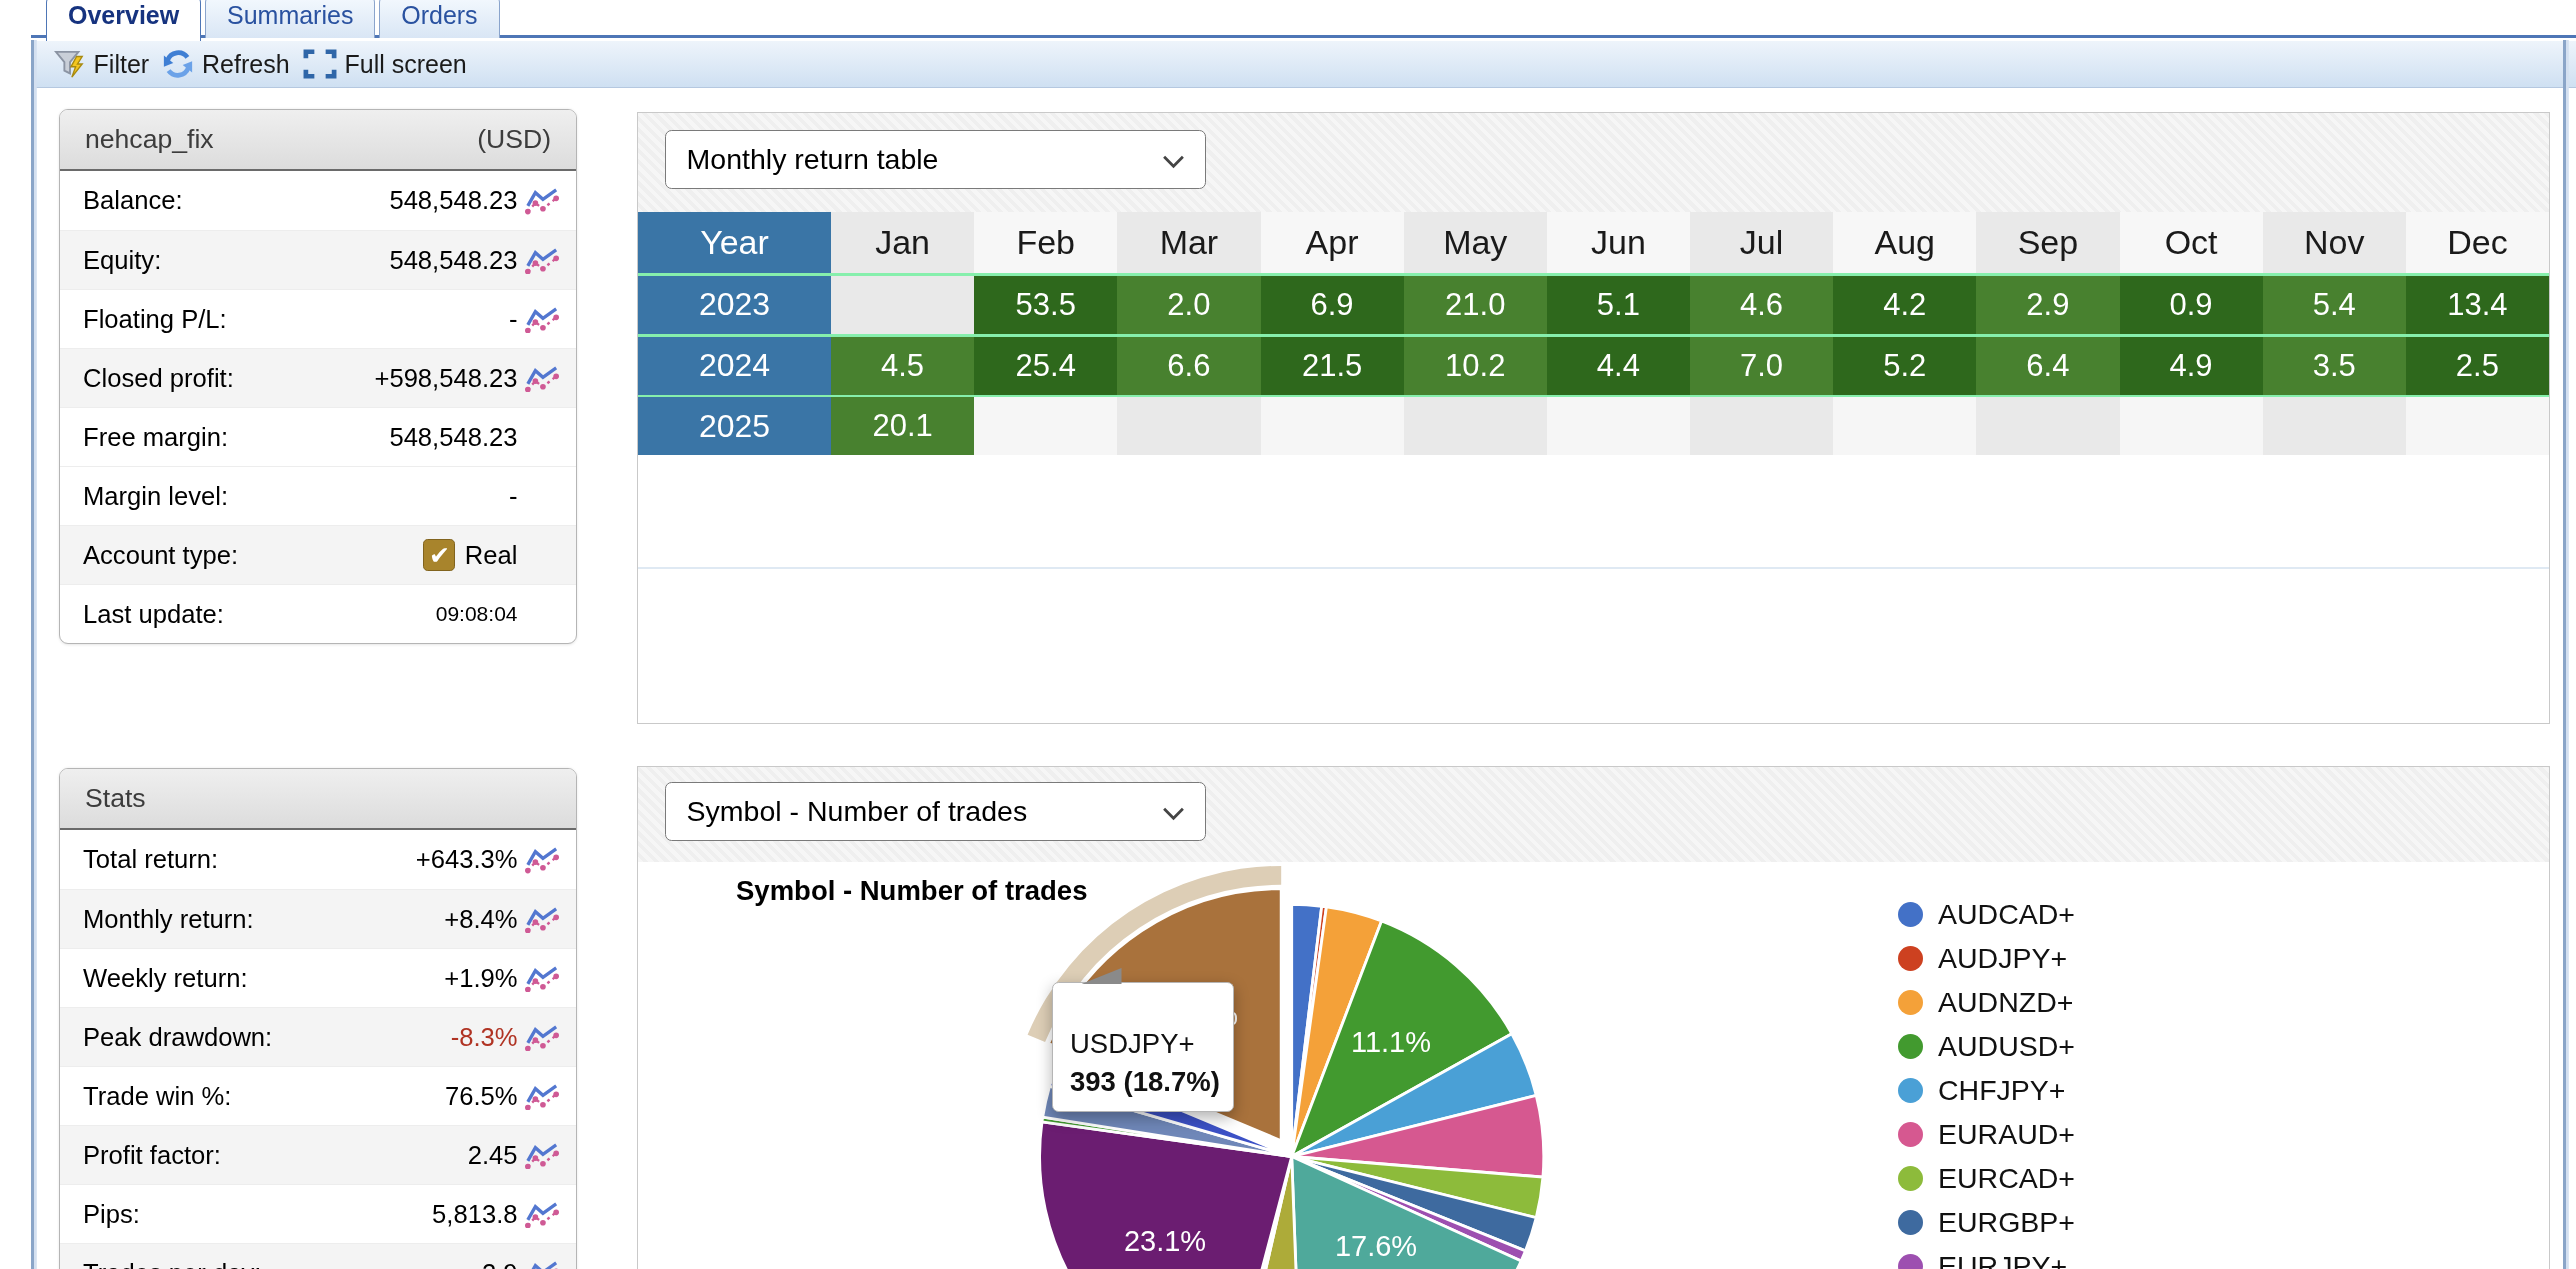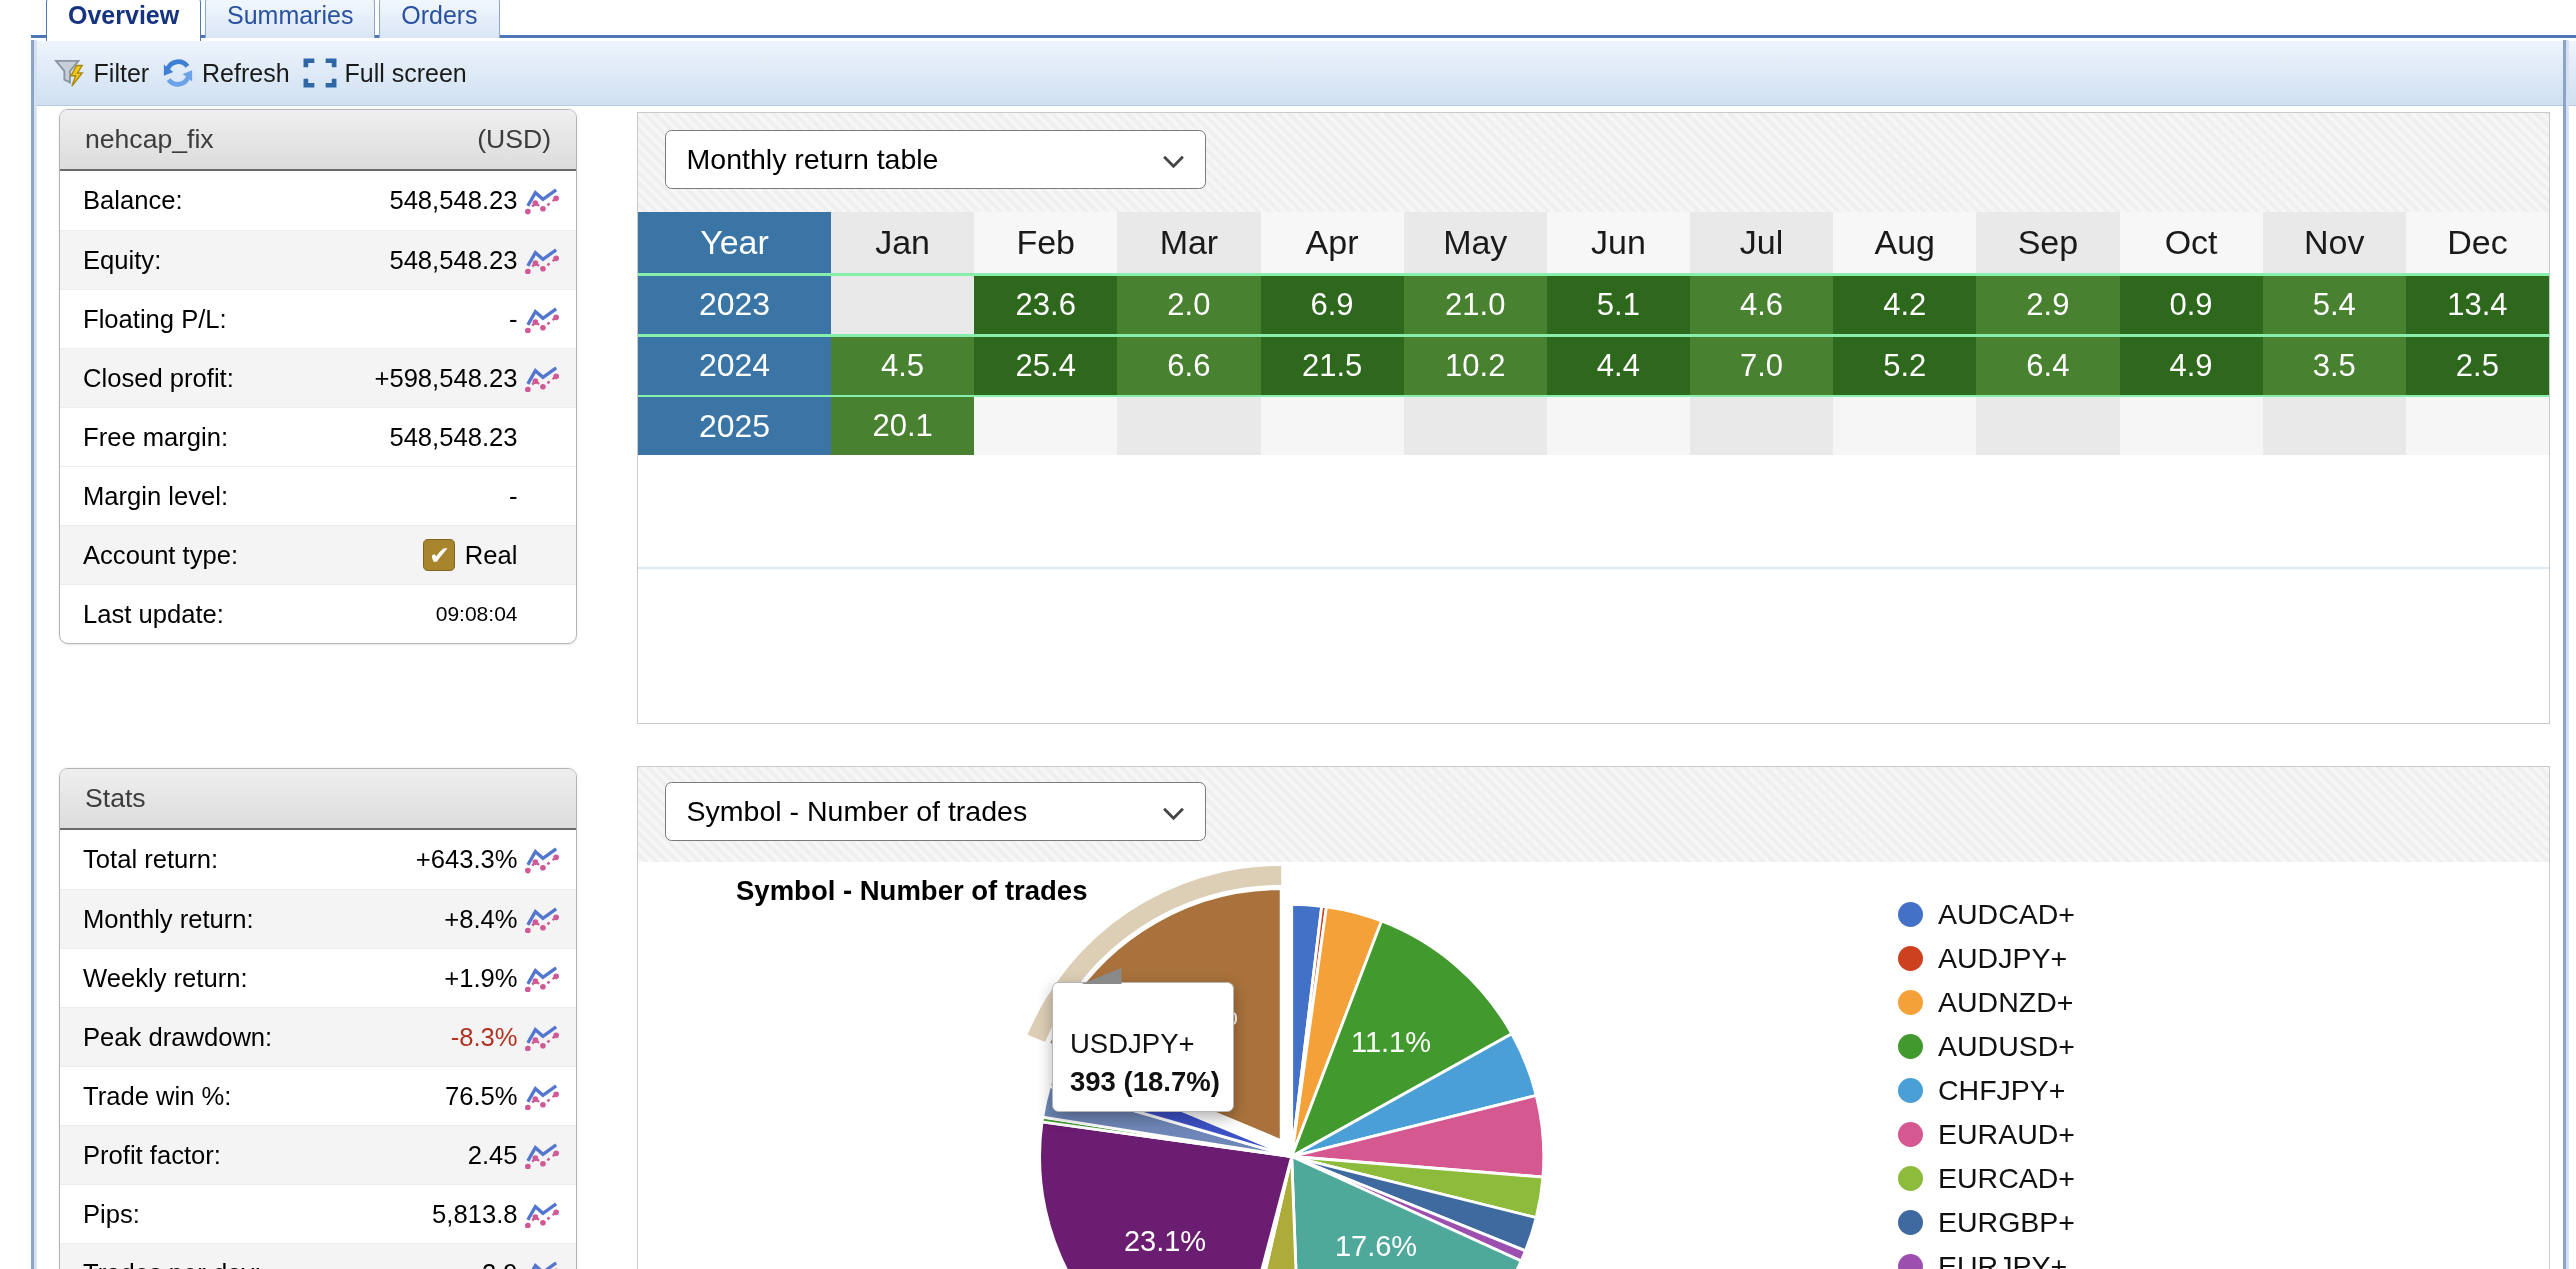--- a/index.html
+++ b/index.html
@@ -10,21 +10,21 @@
   
   .tabbar { position:absolute; left:0; top:0; width:100%; height:38px; }
   .tabbar .underline { position:absolute; left:31px; right:0; bottom:0; height:2.8px; background:#4e76b6; }
   .tabs { position:absolute; left:46px; bottom:0; display:flex; align-items:flex-end; gap:3.8px; }
   .tab { border:0.9px solid #8aa4cc; border-bottom:none; border-radius:7.6px 7.6px 0 0;
     padding:5.7px 21px 7.6px; font-size:25px; color:#2a52a0;
     background:linear-gradient(#f4f9fe,#d9e6f5); cursor:pointer; position:relative; }
   .tab.active { background:#fff; border-color:#4e76b6; color:#16337f; font-weight:bold;
     padding-bottom:10.4px; z-index:2; margin-bottom:-2.8px; }
   
-  .toolbar { position:absolute; left:31px; right:0; top:41px; height:65px;
+  .toolbar { position:absolute; left:31px; right:0; top:41px; height:47px;
     background:linear-gradient(#eef4fb,#cfe0f2); border-bottom:0.9px solid #b5c8e0;
     display:flex; align-items:center; gap:13.3px; padding-left:23px; font-size:25px; color:#1a1a1a; }
   .tool { display:flex; align-items:center; gap:7.6px; cursor:pointer; }
   .tool svg { display:block; }
   
   .card { position:absolute; left:59px; width:518px; background:#fff;
     border:1.9px solid #b5b5b5; border-radius:9px; overflow:hidden;
     box-shadow:0 0.9px 2.8px rgba(0,0,0,.10); }
   .card-head { height:61px; background:linear-gradient(#efefef,#dcdcdc);
     border-bottom:2.8px solid #6a6a6a; display:flex; align-items:center;
@@ -353,21 +353,21 @@
       <div class="mcell head h-even">May</div>
       <div class="mcell head h-odd">Jun</div>
       <div class="mcell head h-even">Jul</div>
       <div class="mcell head h-odd">Aug</div>
       <div class="mcell head h-even">Sep</div>
       <div class="mcell head h-odd">Oct</div>
       <div class="mcell head h-even">Nov</div>
       <div class="mcell head h-odd">Dec</div>
       <div class="mcell year">2023</div>
       <div class="mcell e-even"></div>
-      <div class="mcell g-dark">23.6</div>
+      <div class="mcell g-dark">53.5</div>
       <div class="mcell g-light">2.0</div>
       <div class="mcell g-dark">6.9</div>
       <div class="mcell g-light">21.0</div>
       <div class="mcell g-dark">5.1</div>
       <div class="mcell g-light">4.6</div>
       <div class="mcell g-dark">4.2</div>
       <div class="mcell g-light">2.9</div>
       <div class="mcell g-dark">0.9</div>
       <div class="mcell g-light">5.4</div>
       <div class="mcell g-dark">13.4</div>

